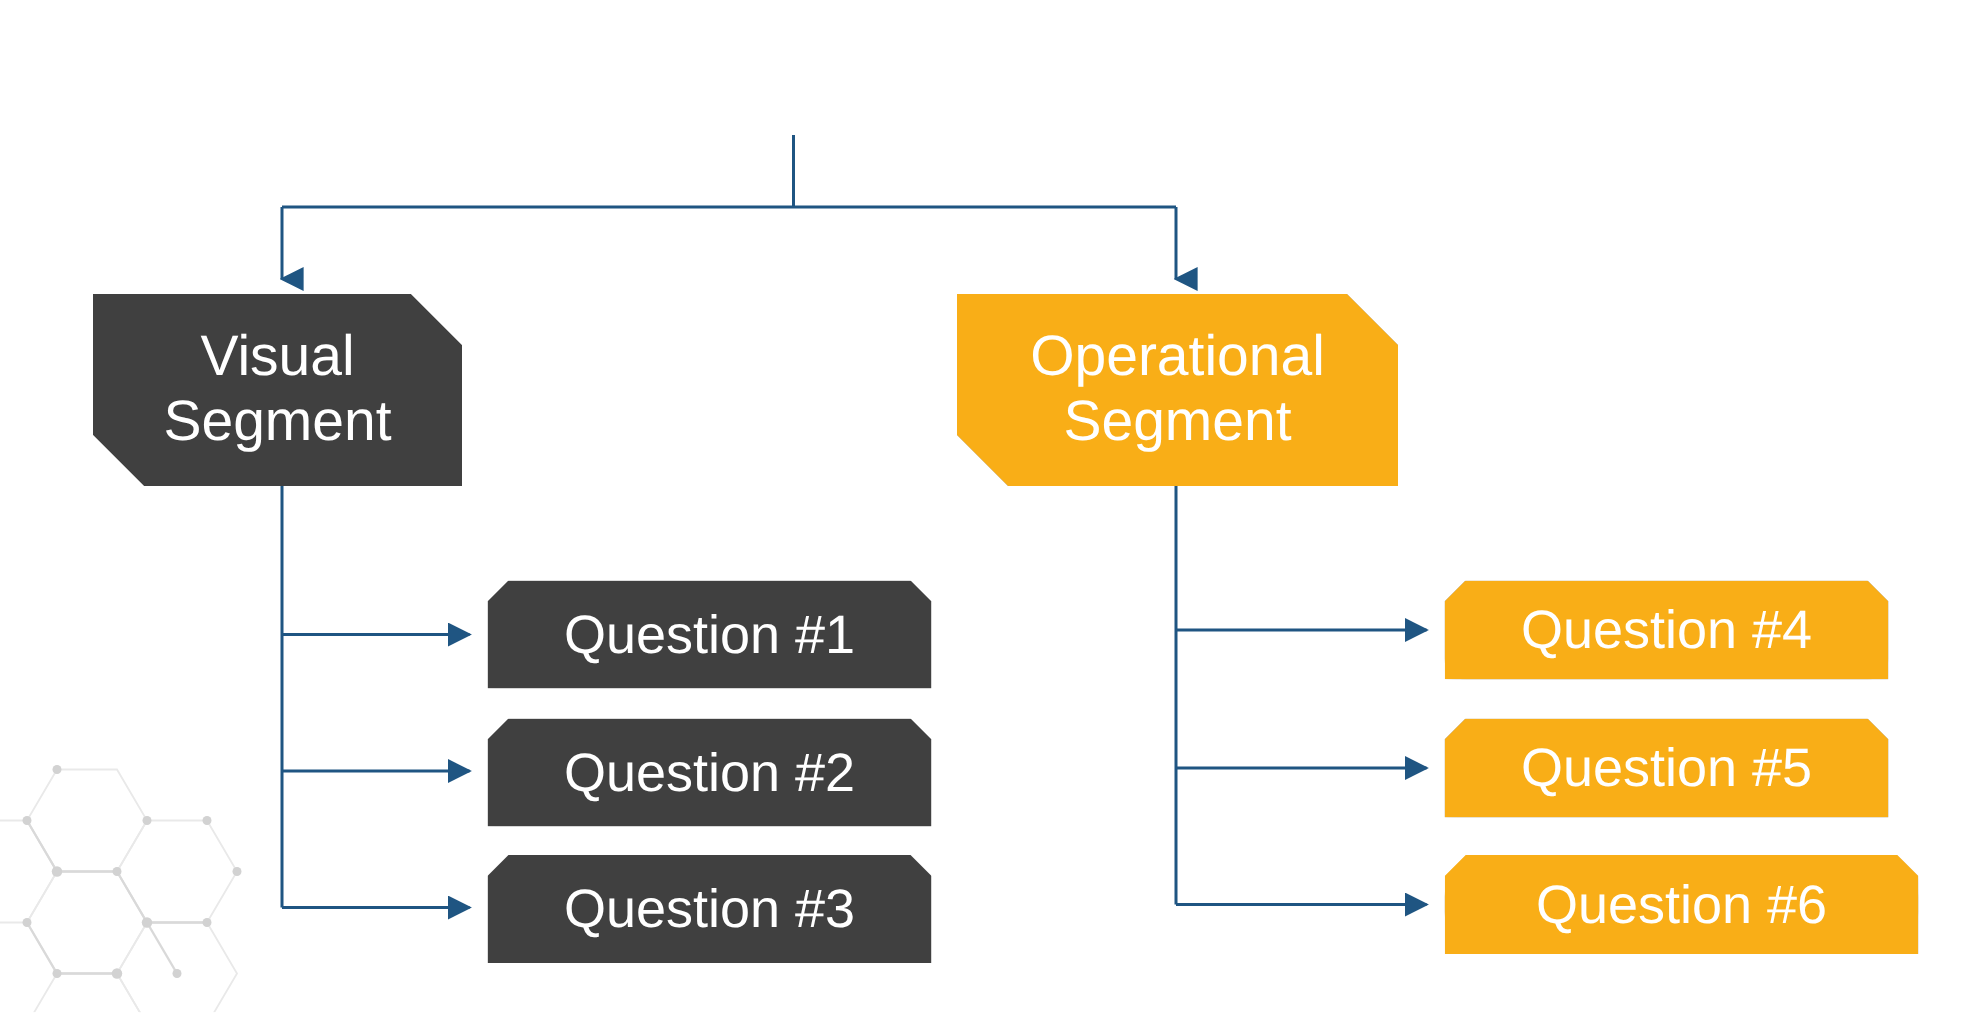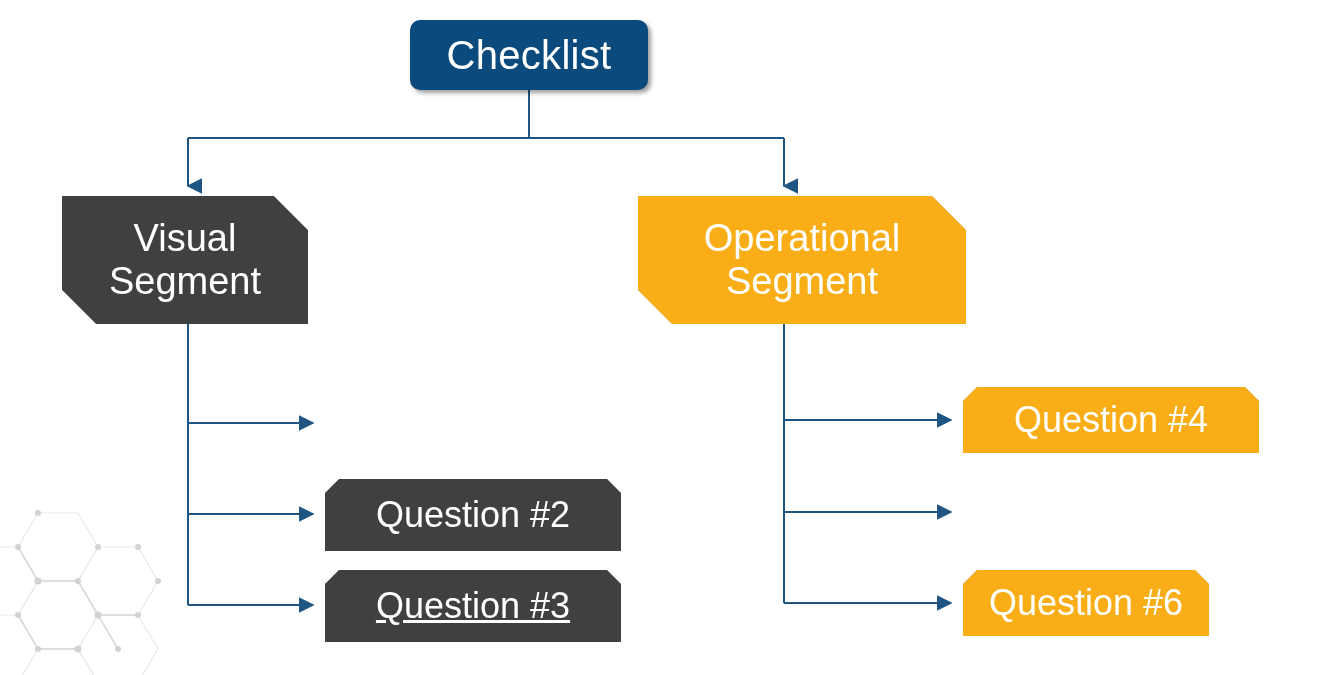--- a/index.html
+++ b/index.html
@@ -150,53 +150,60 @@
       <path d="M 188 514 L 313 514" marker-end="url(#arrow-right)"></path>
       <path d="M 188 605 L 313 605" marker-end="url(#arrow-right)"></path>
 
       <path d="M 784 324 L 784 603"></path>
       <path d="M 784 420 L 951 420" marker-end="url(#arrow-right)"></path>
       <path d="M 784 512 L 951 512" marker-end="url(#arrow-right)"></path>
       <path d="M 784 603 L 951 603" marker-end="url(#arrow-right)"></path>
     </g>
   </svg>
 
-  <div class="node root-node" style="left:410px; top:20px; width:238px; height:70px; background:#0A4A7C;">
-    <span class="node-label">Checklist</span>
-  </div>
 
   <div class="node segment-node" style="left:62px; top:196px; width:246px; height:128px; background:#a3a3a3;">
     <div class="seg-inner" style="background:#404040;">
       <span class="node-label">Visual
 Segment</span>
     </div>
   </div>
 
-  <div class="node segment-node" style="left:638px; top:196px; width:328px; height:128px; background:#8A6008;">
+  <div class="node segment-node" style="left:638px; top:196px; width:294px; height:128px; background:#8A6008;">
     <div class="seg-inner" style="background:#F9AE17;">
       <span class="node-label">Operational
 Segment</span>
     </div>
   </div>
 
+  <div class="node question-node" style="left:325px; top:387px; width:296px; height:72px; background:#1A1A1A;">
+    <div class="q-inner" style="background:#404040;">
+      <span class="node-label">Question #1</span>
+    </div>
+  </div>
   <div class="node question-node" style="left:325px; top:479px; width:296px; height:72px; background:#1A1A1A;padding-left:44px;">
     <div class="q-inner" style="background:#404040;">
       <span class="node-label">Question #2</span>
     </div>
   </div>
   <div class="node question-node" style="left:325px; top:570px; width:296px; height:72px; background:#1A1A1A;">
-    <div class="q-inner" style="background:#404040;text-decoration:underline;">
+    <div class="q-inner" style="background:#404040;">
       <span class="node-label">Question #3</span>
     </div>
   </div>
 
   <div class="node question-node" style="left:963px; top:387px; width:296px; height:66px; background:#8A6008;border-radius:14px;">
     <div class="q-inner" style="background:#F9AE17;">
       <span class="node-label">Question #4</span>
     </div>
   </div>
-  <div class="node question-node" style="left:963px; top:570px; width:246px; height:66px; background:#8A6008;">
+  <div class="node question-node" style="left:963px; top:479px; width:296px; height:66px; background:#8A6008;">
+    <div class="q-inner" style="background:#F9AE17;">
+      <span class="node-label">Question #5</span>
+    </div>
+  </div>
+  <div class="node question-node" style="left:963px; top:570px; width:316px; height:66px; background:#8A6008;border-radius:28px;">
     <div class="q-inner" style="background:#F9AE17;">
       <span class="node-label">Question #6</span>
     </div>
   </div>
 
 </div>
 
 </body></html>

